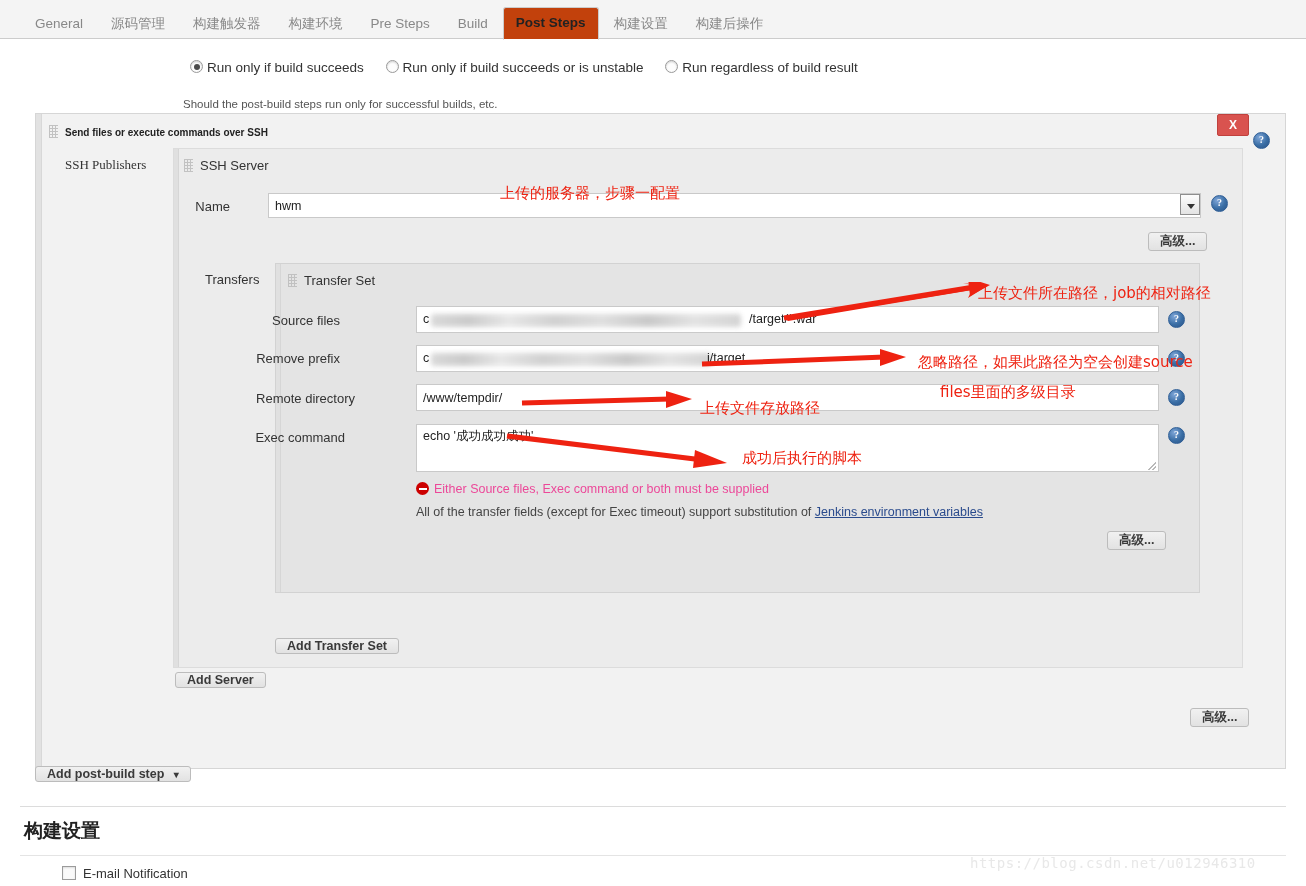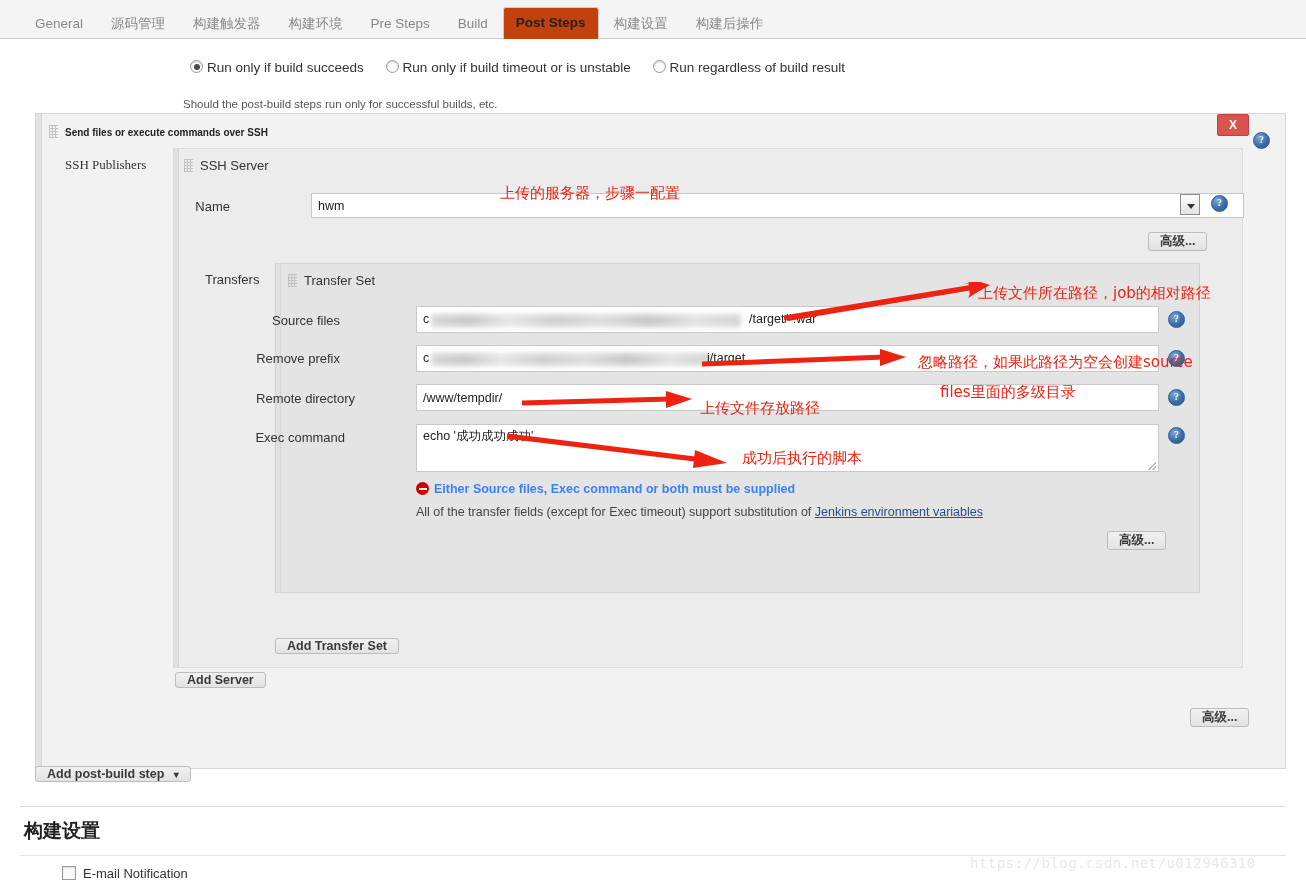--- a/index.html
+++ b/index.html
@@ -114,21 +114,21 @@
   
   .transfers-label{position:absolute;left:205px;top:272px;font-size:13px;color:#333;}
   .transfer-outer{
     position:absolute;left:275px;top:263px;width:925px;height:330px;
     background:#e4e4e4;border:1px solid #d2d2d2;box-sizing:border-box;
   }
   .tset-title{position:absolute;left:12px;top:9px;font-size:13px;color:#333;}
 
   
   .err{
-    position:absolute;left:416px;top:482px;font-size:12.5px;font-weight:bold;color:#3b82f6;
+    position:absolute;left:416px;top:482px;font-size:12.5px;font-weight:normal;color:#ec4899;
     white-space:nowrap;
   }
   .err-icon{
     display:inline-block;width:13px;height:13px;border-radius:50%;background:#cc0000;
     vertical-align:-2px;margin-right:5px;position:relative;
   }
   .err-icon:after{
     content:"";position:absolute;left:2.5px;top:5.5px;width:8px;height:2px;background:#fff;
   }
   .note{position:absolute;left:416px;top:505px;font-size:12.5px;color:#444;white-space:nowrap;}
@@ -191,21 +191,21 @@
     <div class="tab">构建后操作</div>
   </div>
 </div>
 
 <div class="radio-row">
   <div class="radio-line">
     <span class="radio-item">
       <span class="radio on"></span><span>Run only if build succeeds</span>
     </span>
     <span class="radio-item">
-      <span class="radio"></span><span>Run only if build timeout or is unstable</span>
+      <span class="radio"></span><span>Run only if build succeeds or is unstable</span>
     </span>
     <span class="radio-item">
       <span class="radio"></span><span>Run regardless of build result</span>
     </span>
   </div>
   <div class="radio-help">Should the post-build steps run only for successful builds, etc.</div>
 </div>
 
 <div class="ssh-block">
   <div class="block-bar"></div>
@@ -222,21 +222,21 @@
 
 <div class="server-panel">
   <div class="panel-bar"></div>
   <div class="server-title">
     <span class="grip"></span><span>SSH Server</span>
   </div>
 </div>
 
 <div class="lbl" style="left:150px;top:199px;width:80px;">Name</div>
 <div class="selectwrap" style="left:268px;top:193px;width:933px;height:25px;">
-  <input class="fld" style="left: 0px; top: 0px; width: 933px; height: 25px; margin-left: 43px;" value="hwm">
+  <input class="fld" style="left: 0px; top: 0px; width: 933px; height: 25px;" value="hwm">
   <div class="sel-arrow"></div>
 </div>
 <span class="helpicon hlp-abs" style="left:1211px;top:195px;">?</span>
 <div class="btn" style="left:1148px;top:232px;">高级...</div>
 
 <div class="transfers-label">Transfers</div>
 <div class="transfer-outer">
   <div class="panel-bar"></div>
   <div class="tset-title">
     <span class="grip"></span><span>Transfer Set</span>

